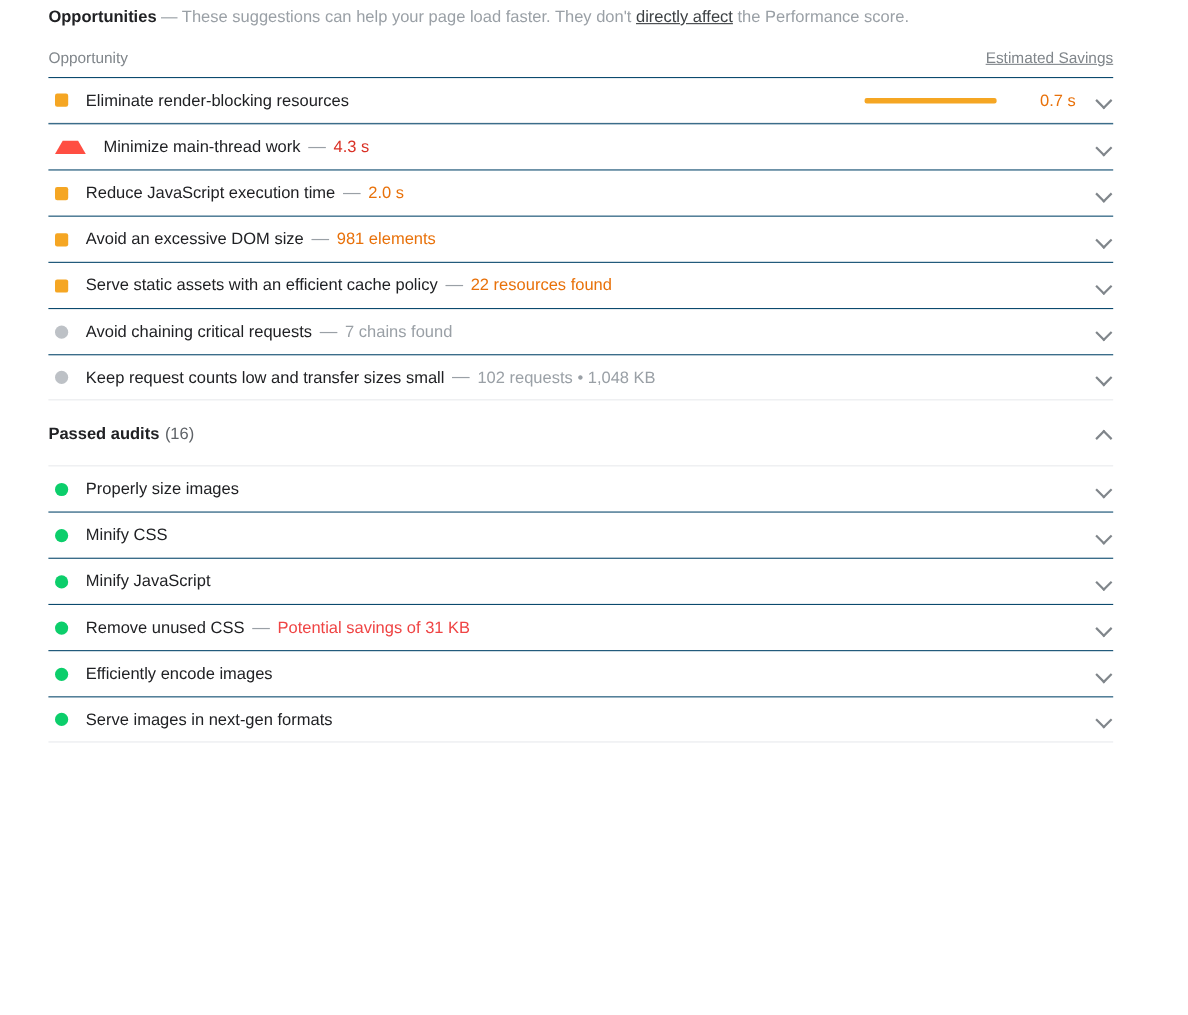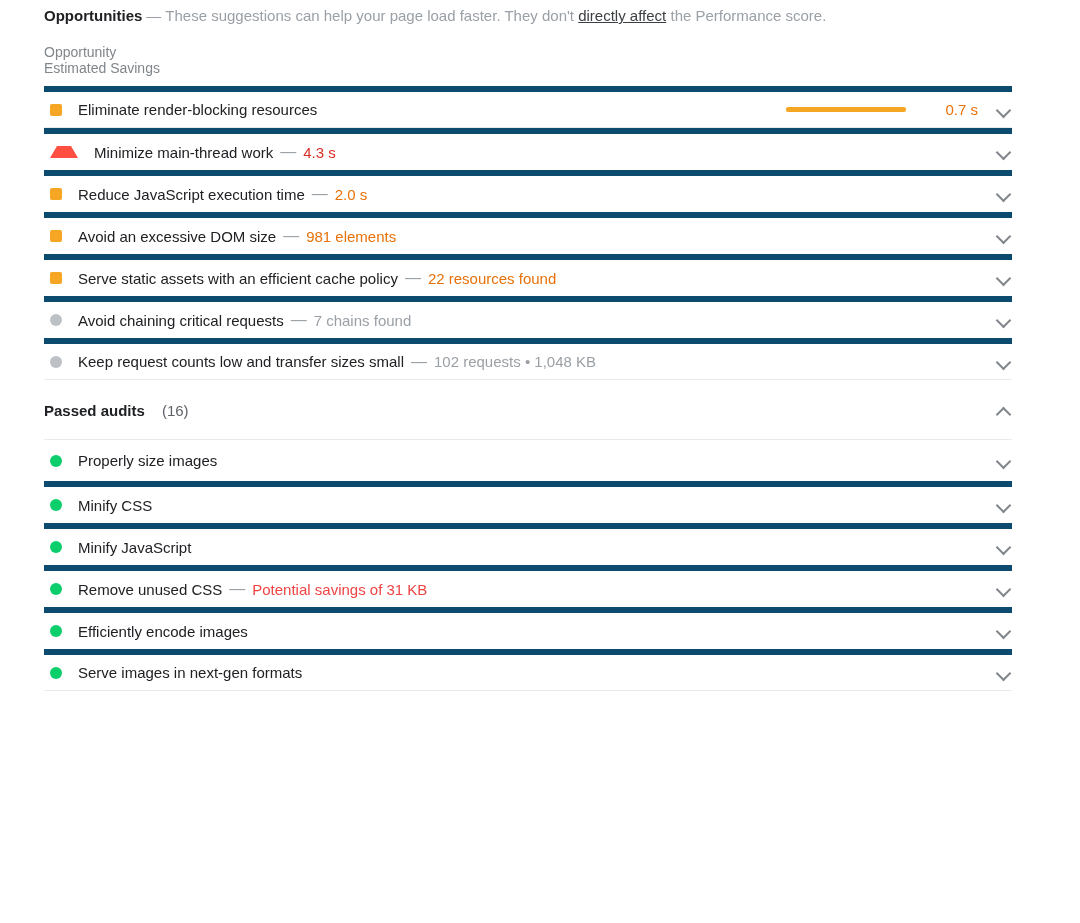--- a/index.html
+++ b/index.html
@@ -45,34 +45,33 @@
     cursor: pointer;
   }
   .section-head .desc { color: #9aa0a6; }
 
   
   .opp-table {
     margin-top: 12px;
   }
   .opp-header {
     display: flex;
-    align-items: flex-start;
+    align-items: flex-end;
     justify-content: space-between;
     font-size: 14px;
     color: #80868b;
     padding: 4px 0 10px 0;
-    flex-direction: column;
   }
   .opp-header .left { padding-left: 0px; }
-  .opp-header .right { padding-right: 0px; }
+  .opp-header .right { padding-right: 0px; text-decoration: underline; }
 
   .row {
     display: flex;
     align-items: center;
-    border-top: 6px solid #0c4a6e;
+    border-top: 1px solid #0c4a6e;
     height: 42px;
     box-sizing: border-box;
   }
   .row:last-child { border-bottom: 1px solid #e8eaed; }
 
   .marker {
     width: 12px;
     height: 12px;
     flex: 0 0 12px;
     margin-left: 6px;
@@ -149,21 +148,20 @@
     padding-bottom: 12px;
     max-width: 930px;
   }
 
   .passed-head {
     display: flex;
     align-items: center;
     padding: 22px 0 20px 0;
     font-size: 15px;
     cursor: pointer;
-    gap: 12px;
   }
   .passed-head .label { font-weight: 700; color: #202124; }
   .passed-head .count { color: #5f6368; padding-left: 5px; font-weight: 400; }
 
   .passed-list .row:first-child { border-top: 1px solid #e8eaed; }
 </style>
 </head>
 <body>
 
 <div class="page">

